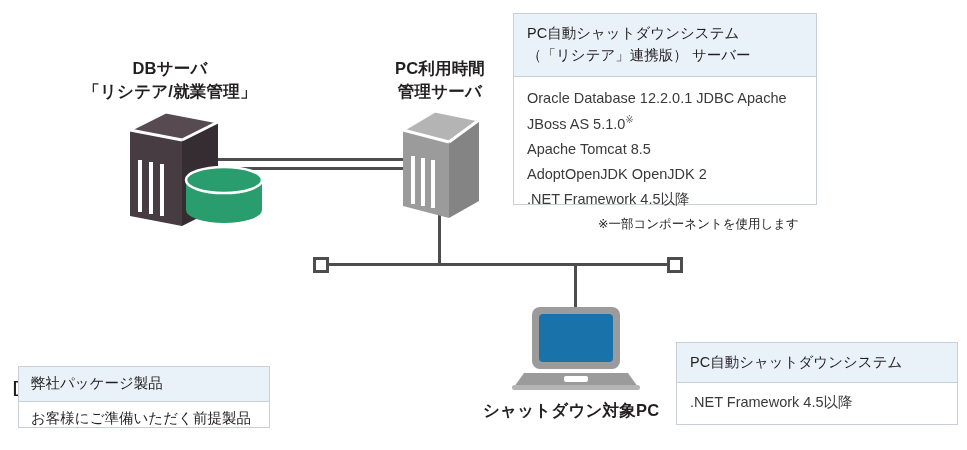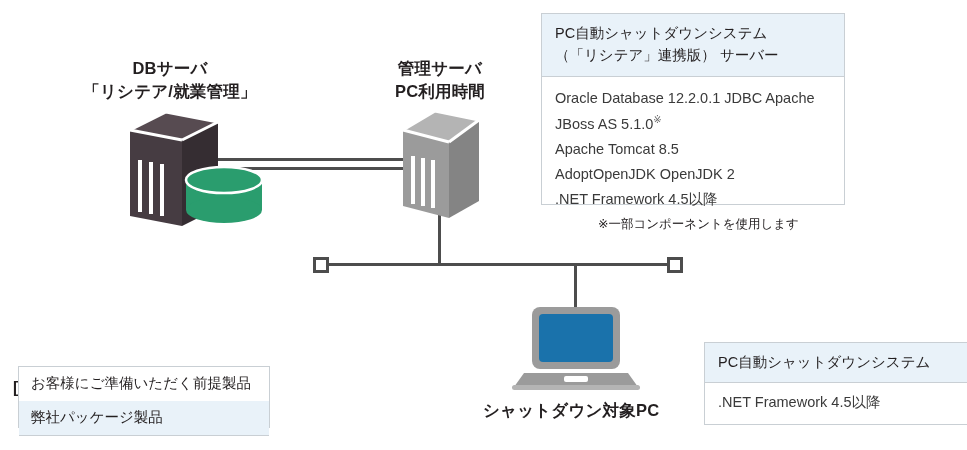--- a/index.html
+++ b/index.html
@@ -36,21 +36,20 @@
     color: #231f20;
     white-space: nowrap;
     letter-spacing: 0.2px;
   }
 
   
   .spec-box {
     border: 1px solid #c9cfd4;
     background: #ffffff;
     box-sizing: border-box;
-    margin-left: 28px;
   }
   .spec-head {
     background: #e9f2f9;
     border-bottom: 1px solid #c9cfd4;
     font-size: 14.5px;
     line-height: 1.55;
     color: #231f20;
     padding: 8px 13px 9px 13px;
     box-sizing: border-box;
     white-space: nowrap;
@@ -153,22 +152,22 @@
 
     <ellipse cx="104" cy="72" rx="38" ry="13" fill="#2a9d6e"></ellipse>
     <rect x="66" y="72" width="76" height="30" fill="#2a9d6e"></rect>
     <ellipse cx="104" cy="102" rx="38" ry="13" fill="#2a9d6e"></ellipse>
     <ellipse cx="104" cy="72" rx="38" ry="13" fill="none" stroke="#ffffff" stroke-width="2.5"></ellipse>
   </svg>
 </div>
 
 <div class="abs" style="left:340px; top:57px; width:200px;">
   <div class="node-caption">
+    <span>PC利用時間</span>
     <span>管理サーバ</span>
-    <span>PC利用時間</span>
   </div>
 </div>
 
 <div class="abs" style="left:395px; top:106px;">
   <svg width="100" height="115" viewBox="0 0 100 115">
     <polygon points="8,24 8,100 54,112 54,36" fill="#9b9b9b"></polygon>
     <polygon points="54,36 54,112 84,95 84,14" fill="#848484"></polygon>
     <polygon points="8,24 40,5 84,14 54,36" fill="#b4b4b4"></polygon>
     <polyline points="8,24 40,5 84,14" fill="none" stroke="#ffffff" stroke-width="3"></polyline>
     <line x1="54" y1="36" x2="84" y2="14" stroke="#ffffff" stroke-width="3"></line>
@@ -214,19 +213,19 @@
     <span>PC自動シャットダウンシステム</span>
   </div>
   <div class="spec-body" style="padding-top:7px;">
     <div class="spec-line"><span>.NET Framework 4.5以降</span></div>
   </div>
 </div>
 
 <div class="abs legend-title" style="left:13px; top:338px;margin-top:40px;">[凡例]</div>
 
 <div class="abs legend-box" style="left:18px; top:366px; width:252px; height:62px;">
+  <div class="legend-row own">
+    <span>弊社パッケージ製品</span>
+  </div>
   <div class="legend-row">
     <span>お客様にご準備いただく前提製品</span>
   </div>
-  <div class="legend-row own">
-    <span>弊社パッケージ製品</span>
-  </div>
 </div>
 
 </body></html>

